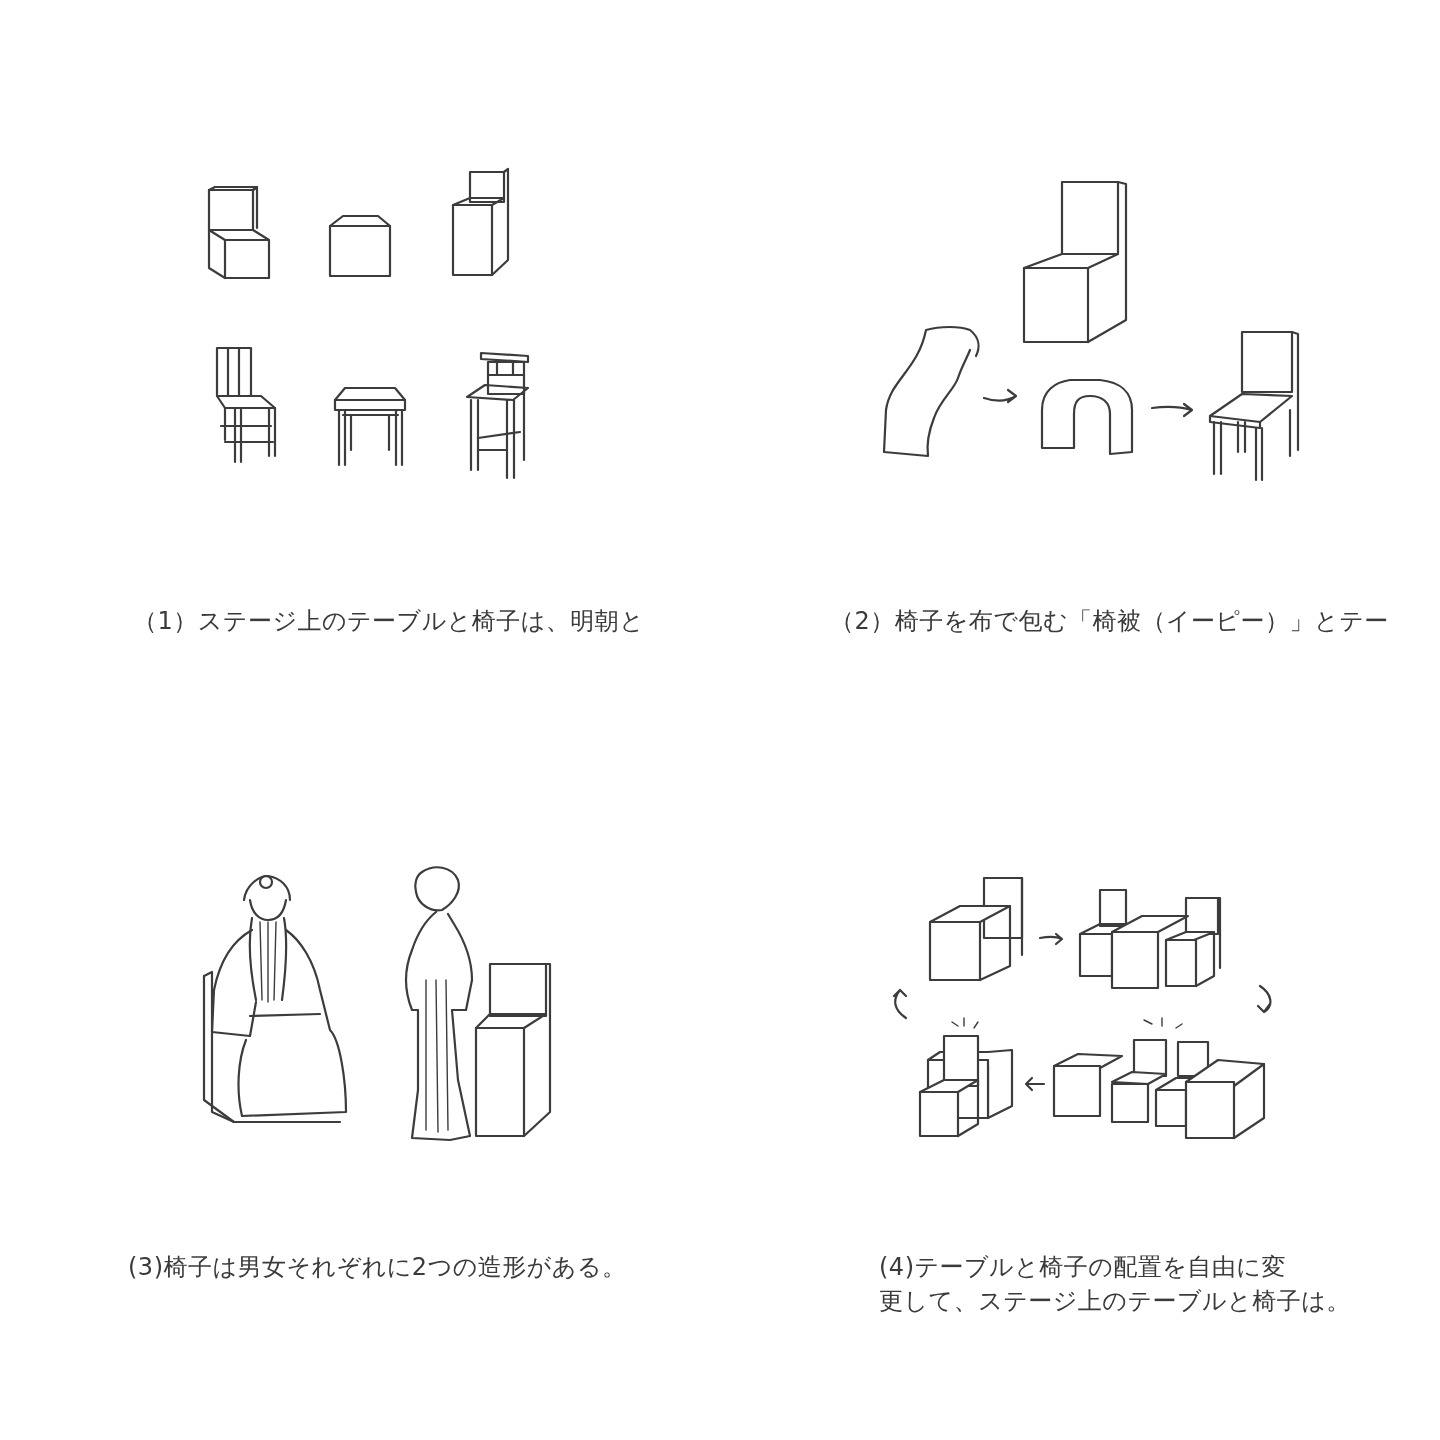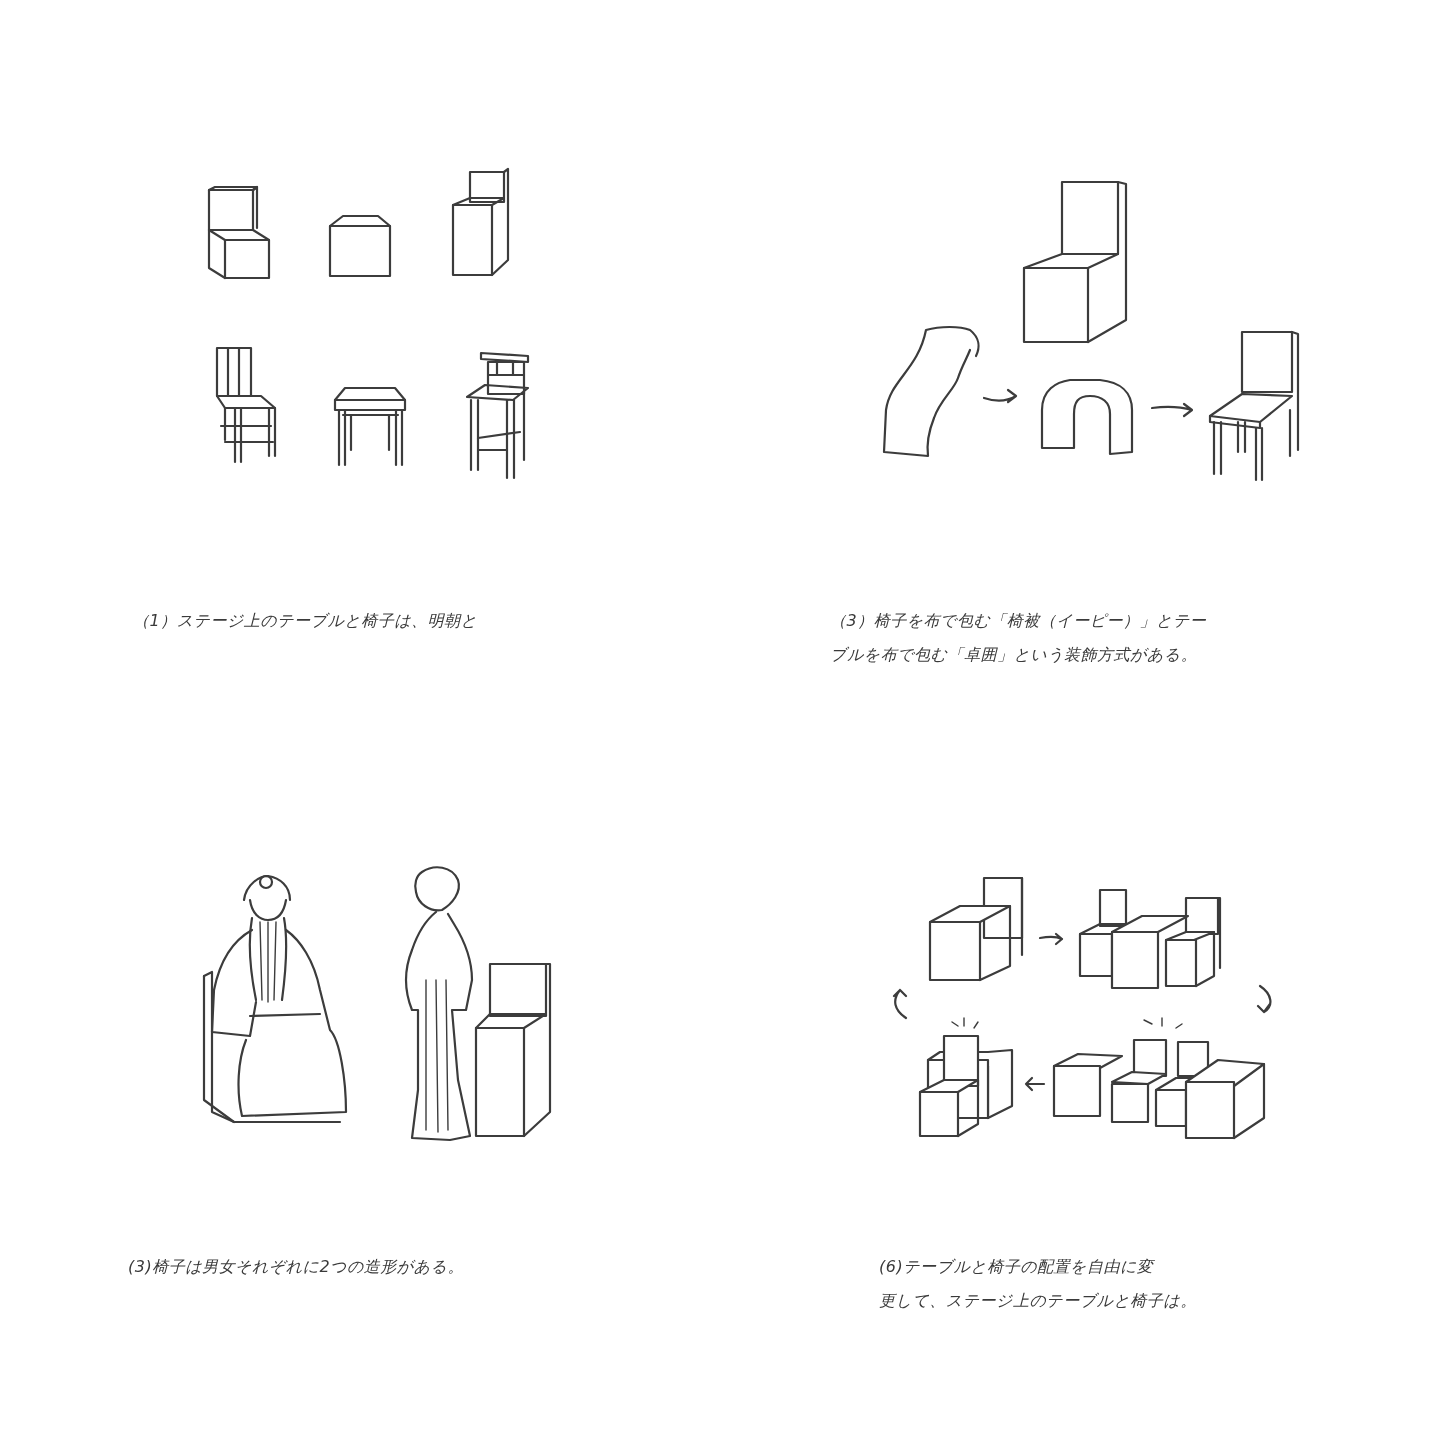--- a/index.html
+++ b/index.html
@@ -4,21 +4,21 @@
 <style>
   html, body { margin:0; padding:0; background:#ffffff; }
   body { width:1440px; height:1440px; position:relative; overflow:hidden;
          font-family:"DejaVu Sans", "Liberation Sans", sans-serif; color:#3a3a3a; }
   .panel { position:absolute; }
   .fig { position:absolute; }
   .fig svg { display:block; }
   .fig svg * { fill:none; stroke:#3c3c3c; stroke-width:2.2; stroke-linejoin:round; stroke-linecap:round; }
   .fig svg .thin { stroke-width:1.4; }
   .fig svg .fillw { fill:#fff; }
-  .caption { position:absolute; font-size:16px; line-height:34px; letter-spacing:0.5px; color:#3a3a3a; white-space:nowrap;font-style:italic; }
+  .caption { position:absolute; font-size:24px; line-height:34px; letter-spacing:0.5px; color:#3a3a3a; white-space:nowrap; }
   .caption span { display:block; }
 </style>
 </head>
 <body>
 
 <div class="panel">
   <div class="fig" style="left:195px;top:160px;">
     <svg width="340" height="320" viewBox="0 0 340 320">
 
       <g>
@@ -121,22 +121,21 @@
           <line x1="351" y1="252" x2="351" y2="304"></line>
         <line x1="386" y1="258" x2="386" y2="310"></line>
           <line x1="392" y1="258" x2="392" y2="310"></line>
         <line x1="368" y1="252" x2="368" y2="282"></line>
           <line x1="375" y1="252" x2="375" y2="282"></line>
         <line x1="420" y1="240" x2="420" y2="286"></line>
       </g>
     </svg>
   </div>
   <div class="caption" style="left:830px;top:604px;">
-    <span>（3）椅子を布で包む「椅被（イーピー）」とテー</span>
-    <span>ブルを布で包む「卓囲」という装飾方式がある。</span>
+    <span>（2）椅子を布で包む「椅被（イーピー）」とテー</span>
   </div>
 </div>
 
 <div class="panel">
   <div class="fig" style="left:190px;top:860px;">
     <svg width="370" height="300" viewBox="0 0 370 300">
 
       <g>
         <path d="M14 116 L22 112 L22 252 L44 262"></path>
         <path d="M14 116 L14 240 L44 262 L150 262"></path>
@@ -223,16 +222,16 @@
         <path d="M48 200 L60 192 L108 192 L132 190 L132 246 L108 258 L108 206" class="fillw"></path>
         <rect x="48" y="200" width="60" height="58" class="fillw"></rect>
         <rect x="64" y="176" width="34" height="50" class="fillw"></rect>
         <path d="M40 232 L64 220 L98 220 L78 232 Z" class="fillw"></path>
         <rect x="40" y="232" width="38" height="44" class="fillw"></rect>
         <path d="M78 276 L98 264 L98 220"></path>
       </g>
     </svg>
   </div>
   <div class="caption" style="left:879px;top:1250px;">
-    <span>(6)テーブルと椅子の配置を自由に変</span>
+    <span>(4)テーブルと椅子の配置を自由に変</span>
     <span>更して、ステージ上のテーブルと椅子は。</span>
   </div>
 </div>
 
 </body></html>

